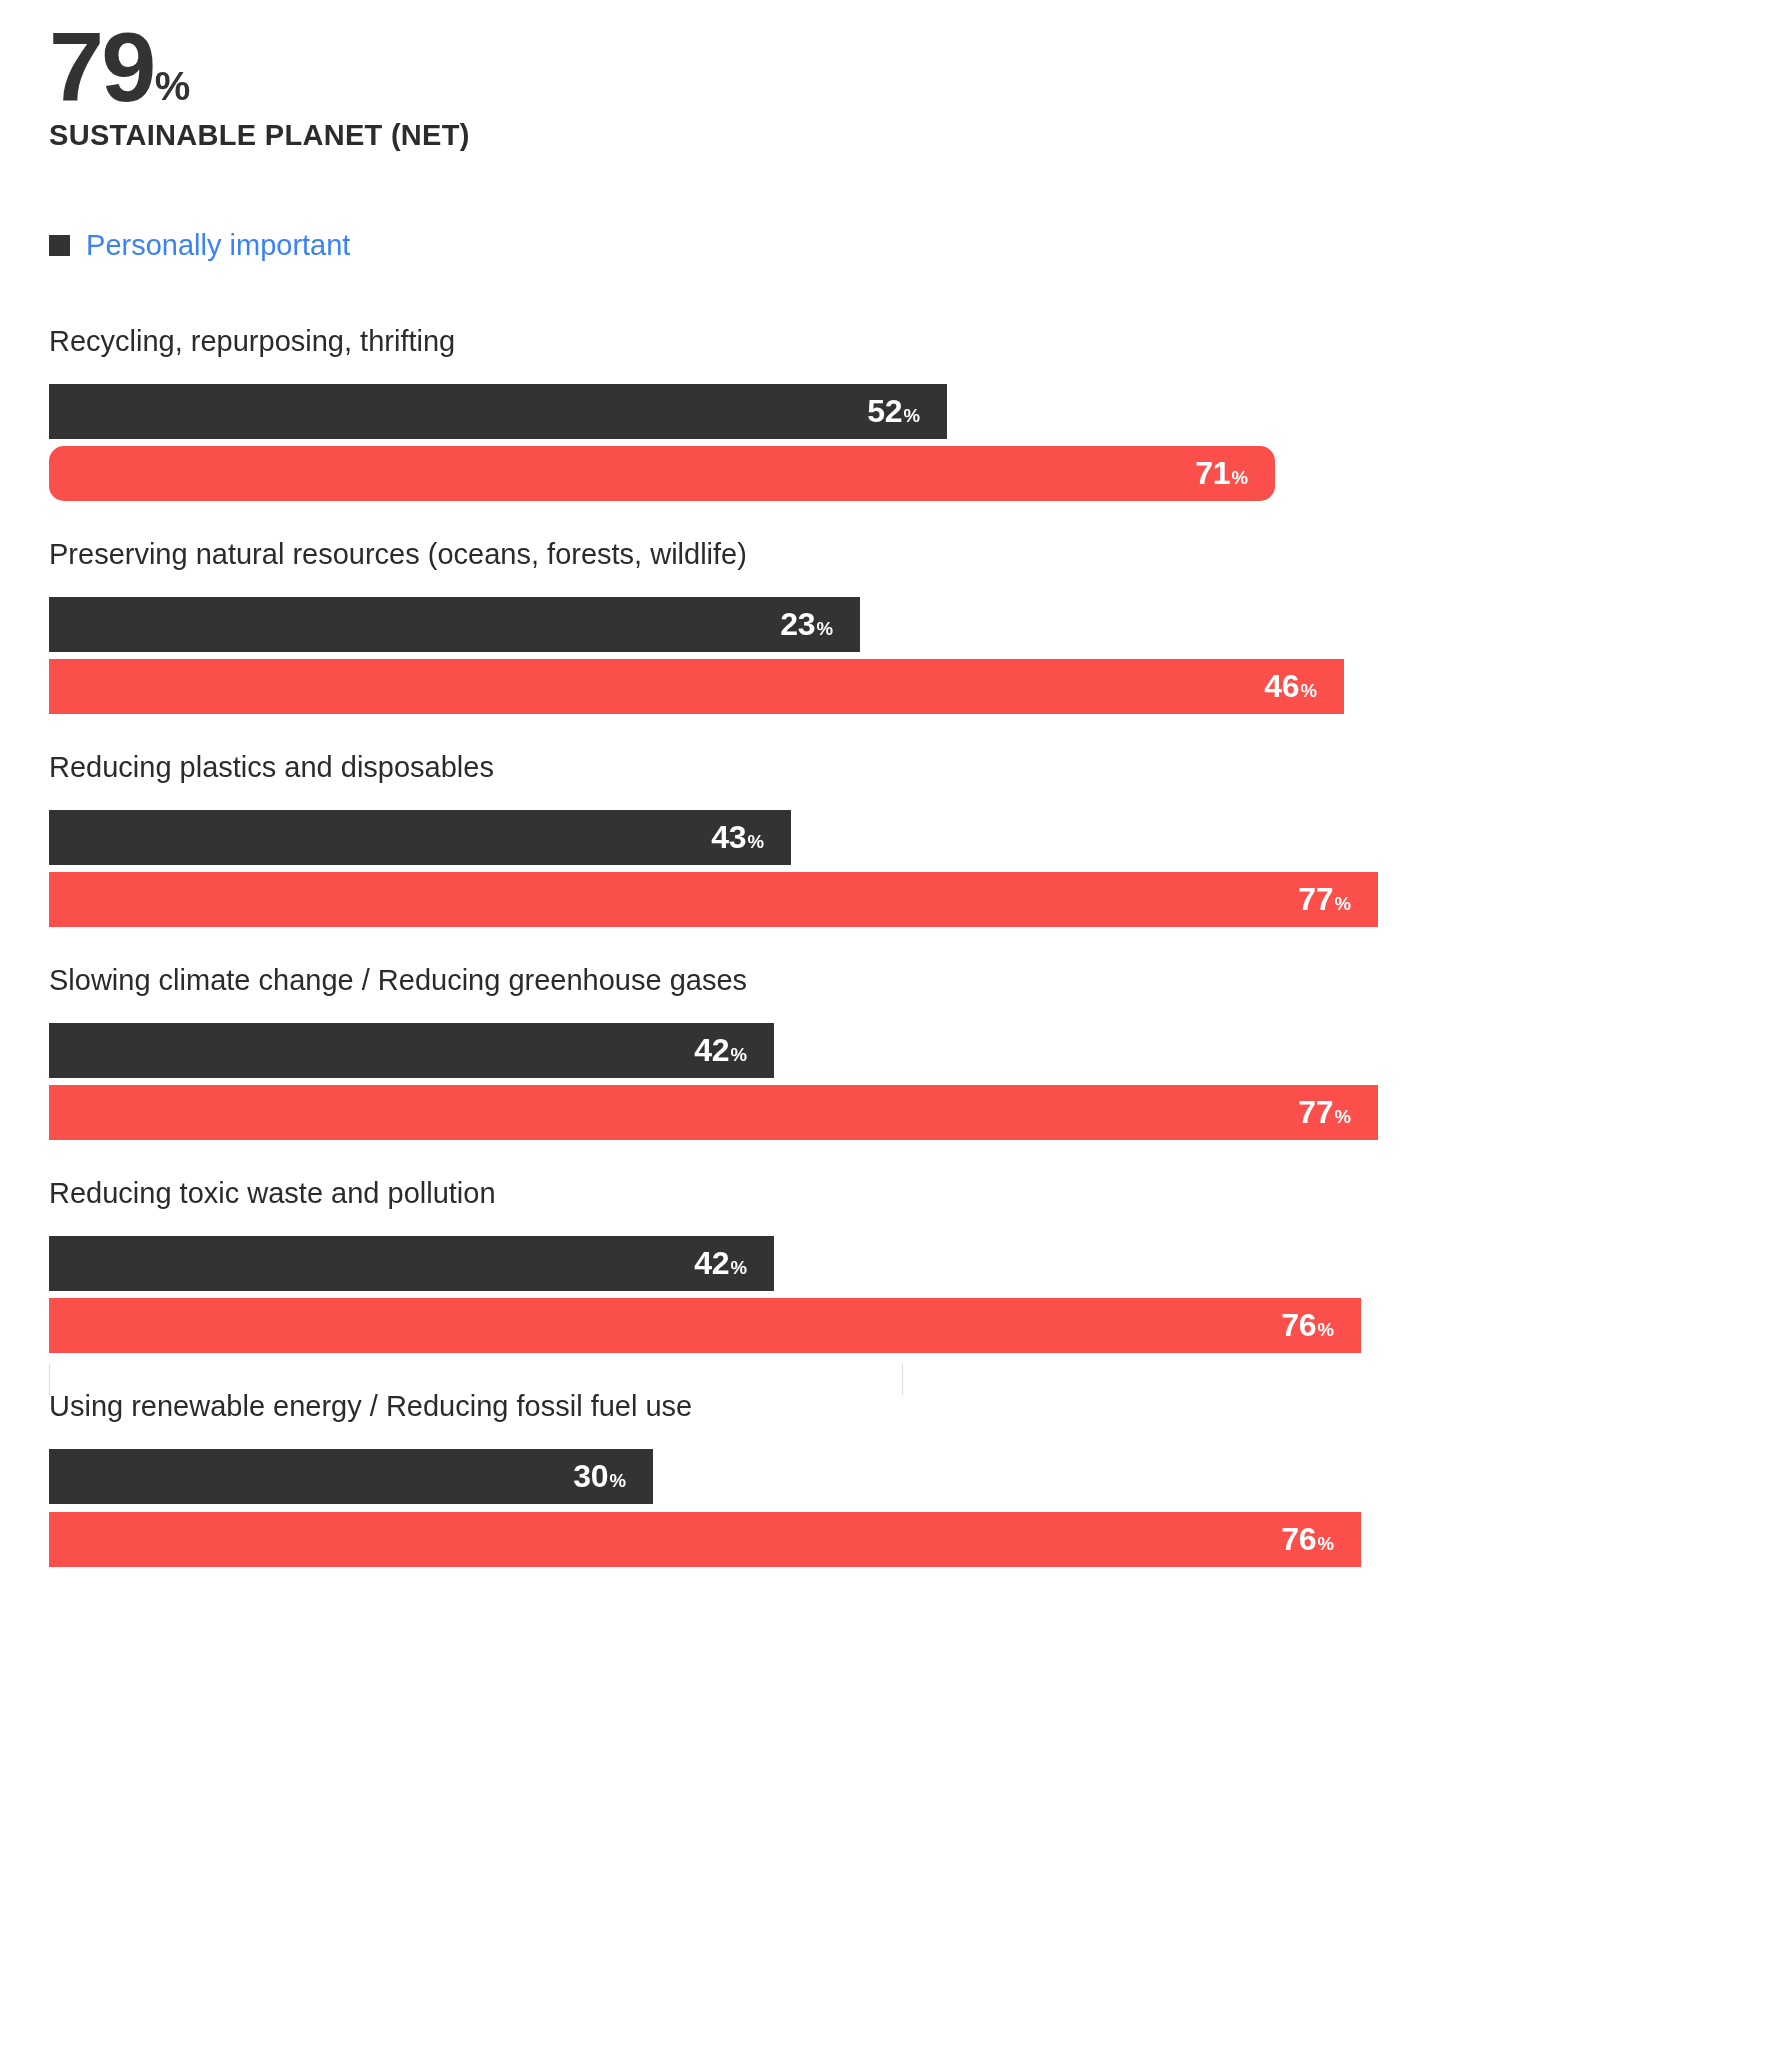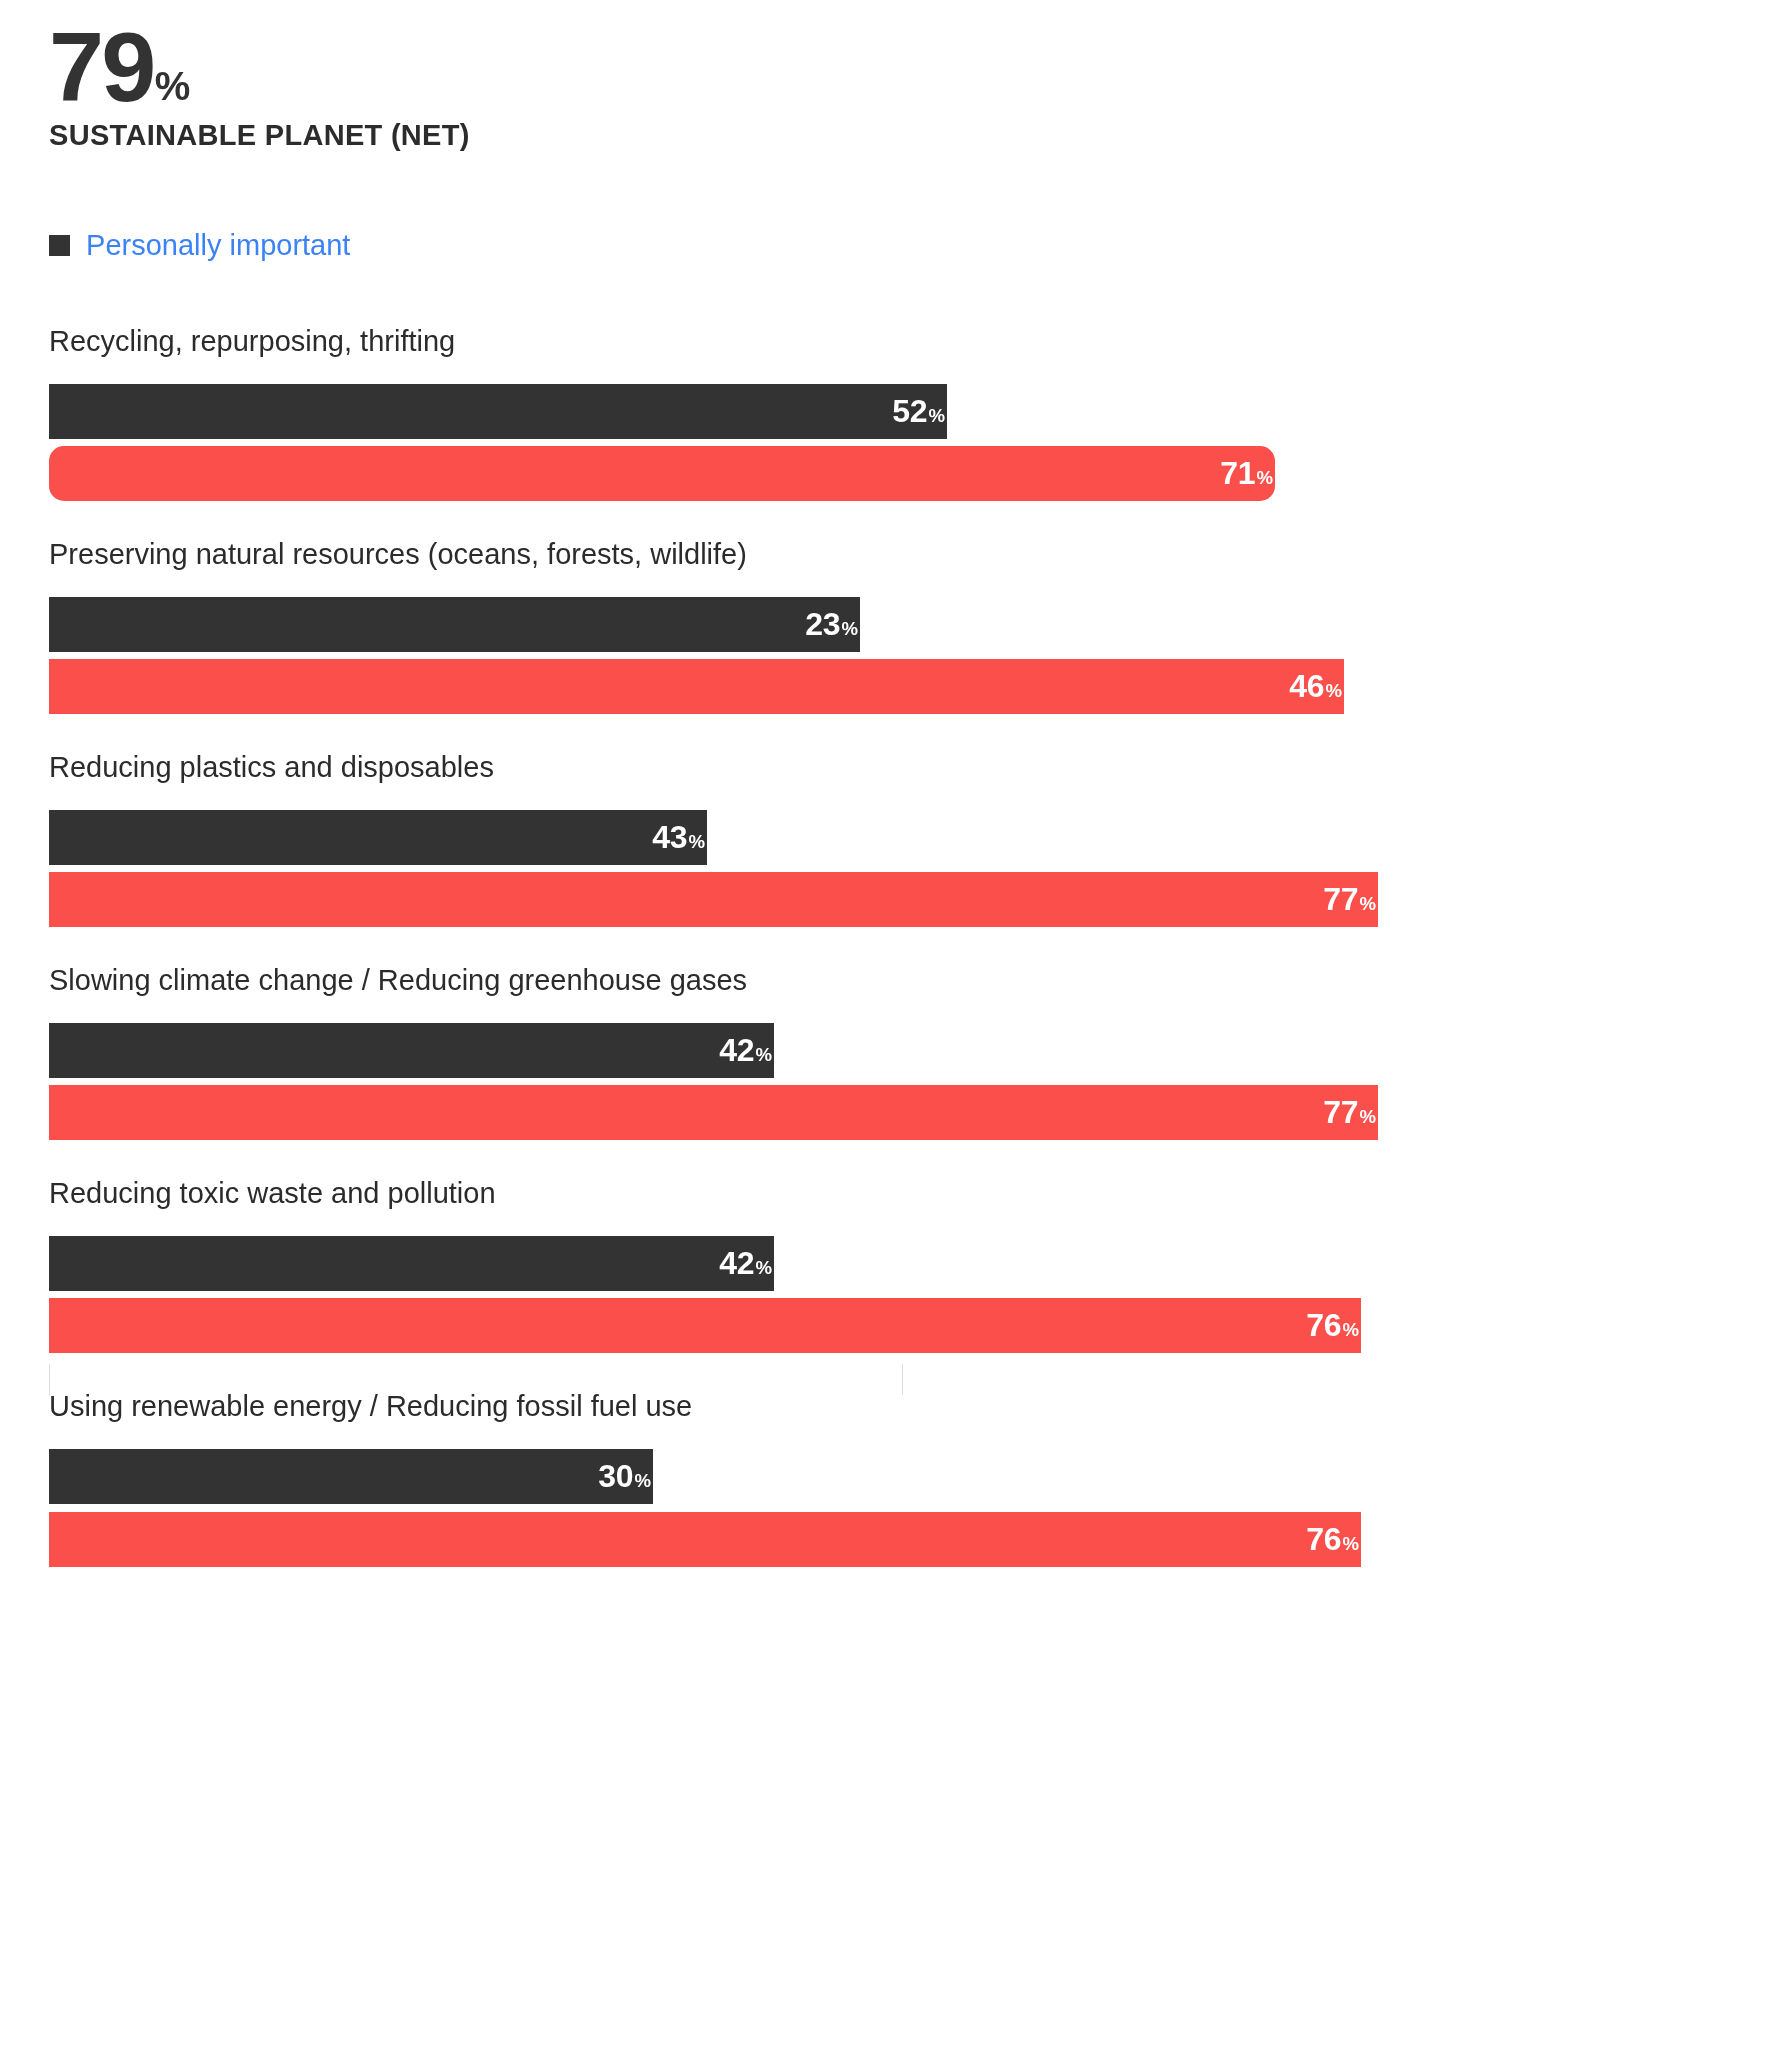--- a/index.html
+++ b/index.html
@@ -114,21 +114,21 @@
   .bar-row:last-child { margin-bottom: 0; }
   .bar {
     position: absolute;
     left: 49px;
     top: 0;
     height: 55px;
     display: flex;
     align-items: center;
     justify-content: flex-end;
     box-sizing: border-box;
-    padding-right: 2px;
+    padding-right: 27px;
   }
   .bar.dark { background: #333333; }
   .bar.red  { background: #fb4f4b; }
   .bar-value {
     display: flex;
     align-items: baseline;
     color: #ffffff;
   }
   .bar-value .num {
     font-size: 32px;
@@ -206,21 +206,21 @@
             <span class="num">46</span>
               <span class="pct">%</span>
           </span>
         </div>
       </div>
     </div>
 
     <div class="group">
       <div class="group-label">Reducing plastics and disposables</div>
       <div class="bar-row">
-        <div class="bar dark" style="width: 658px;">
+        <div class="bar dark" style="width: 742px;">
           <span class="bar-value">
             <span class="num">43</span>
               <span class="pct">%</span>
           </span>
         </div>
       </div>
       <div class="bar-row">
         <div class="bar red" style="width: 1329px;">
           <span class="bar-value">
             <span class="num">77</span>

